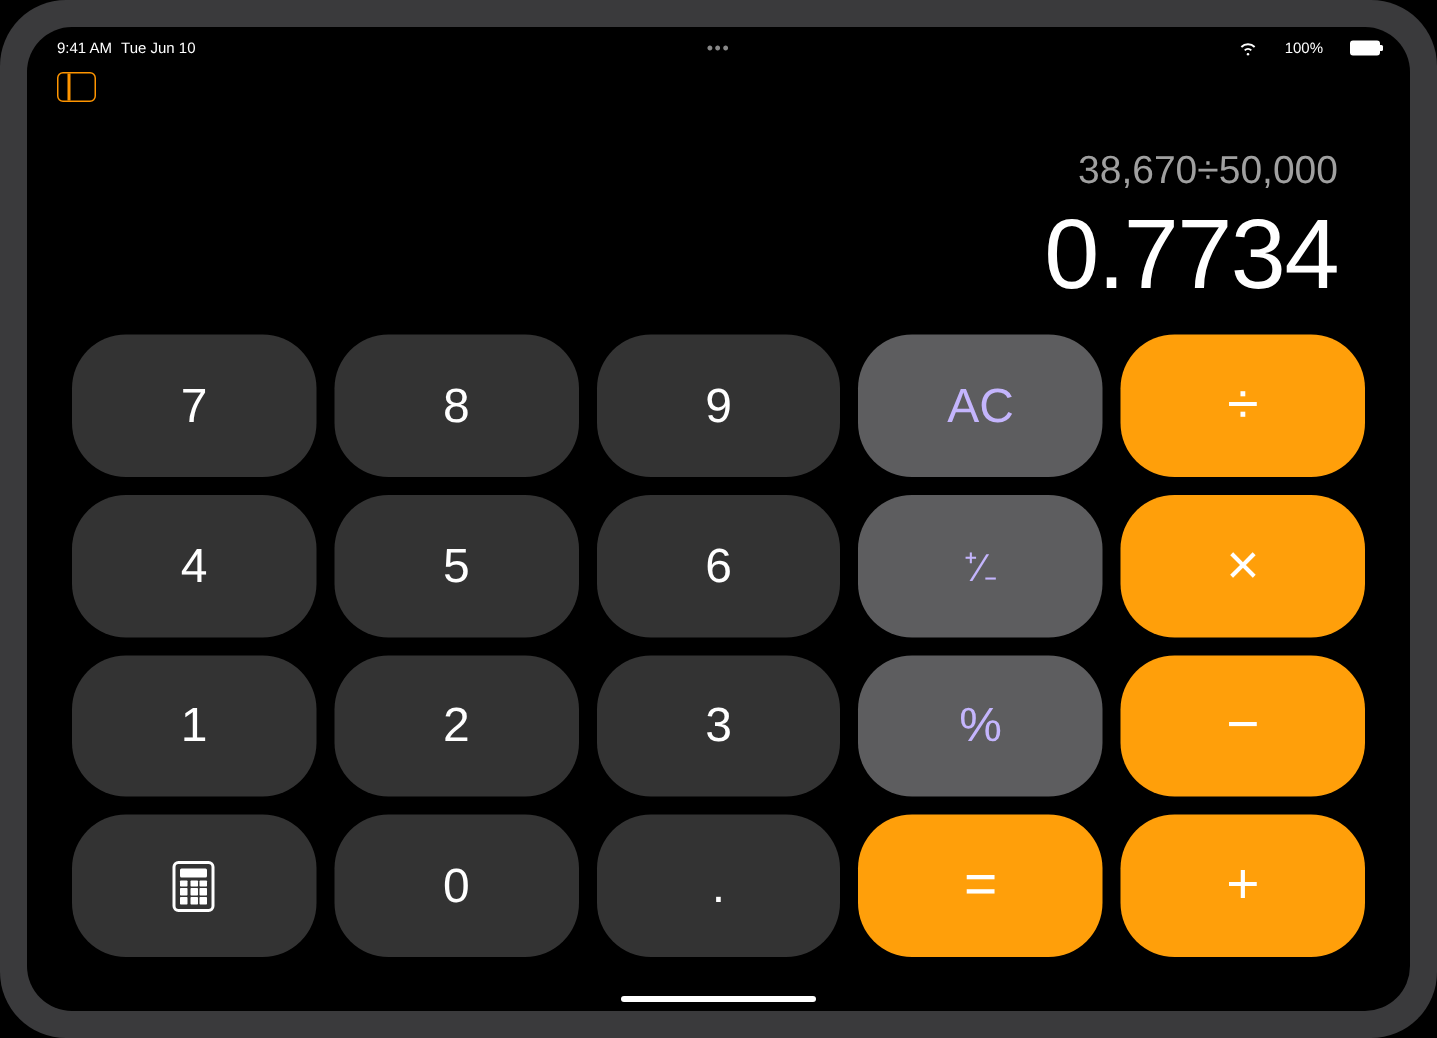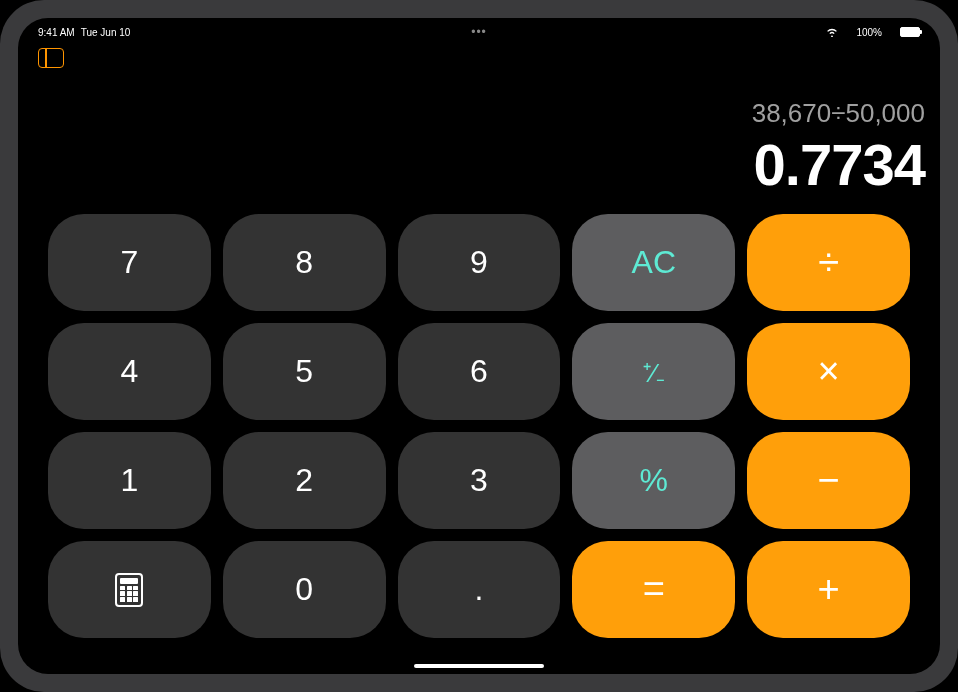--- a/index.html
+++ b/index.html
@@ -120,34 +120,34 @@
       width: 1.5px;
       background: #ff9500;
     }
     
     .display-area {
       flex: 0 0 auto;
       display: flex;
       flex-direction: column;
       justify-content: flex-end;
       align-items: flex-end;
-      padding: 30px 15px 16px 36px;
+      padding: 30px 48px 16px 36px;
       color: #fff;
     }
     
     .expression {
       font-size: 26px;
       color: #a0a0a0;
       font-weight: 300;
       margin-bottom: 2px;
     }
     
     .result {
-      font-size: 58px;
-      font-weight: 700;
+      font-size: 66px;
+      font-weight: 400;
       letter-spacing: -1px;
     }
     
     .keypad {
       flex: 1;
       display: grid;
       grid-template-columns: repeat(5, 1fr);
       grid-template-rows: repeat(4, 1fr);
       gap: 12px;
       padding: 0 30px 36px 30px;
@@ -164,21 +164,21 @@
       user-select: none;
       color: #fff;
     }
     
     .key-digit {
       background: #333333;
     }
     
     .key-function {
       background: #5d5d5f;
-      color: #5eead4;
+      color: #c4b5fd;
     }
     
     .key-operator {
       background: #ff9f0a;
       color: #fff;
       font-size: 38px;
     }
     
     .calc-icon {
       width: 28px;

